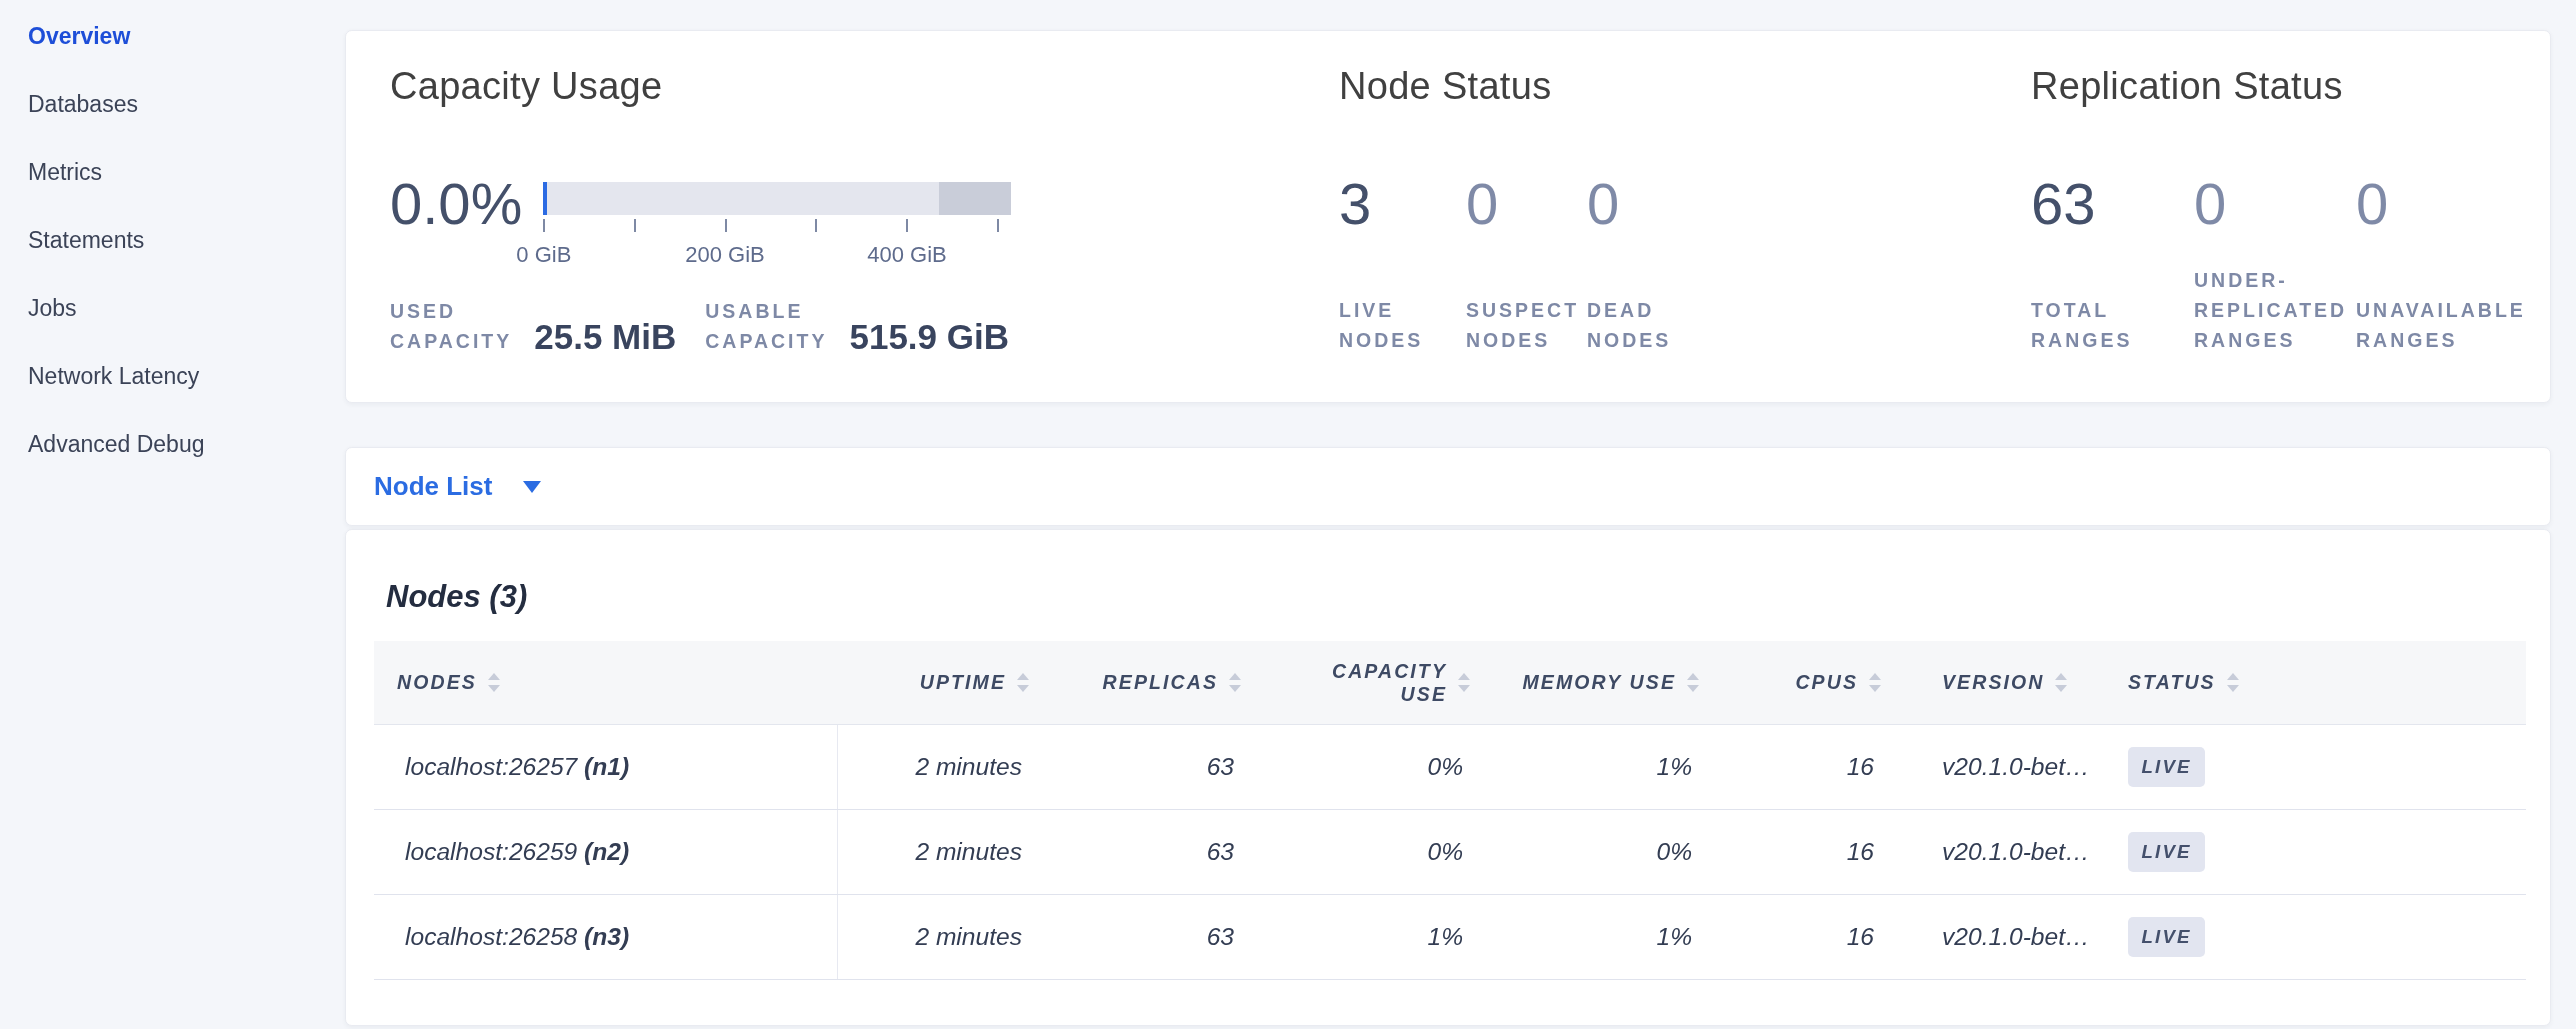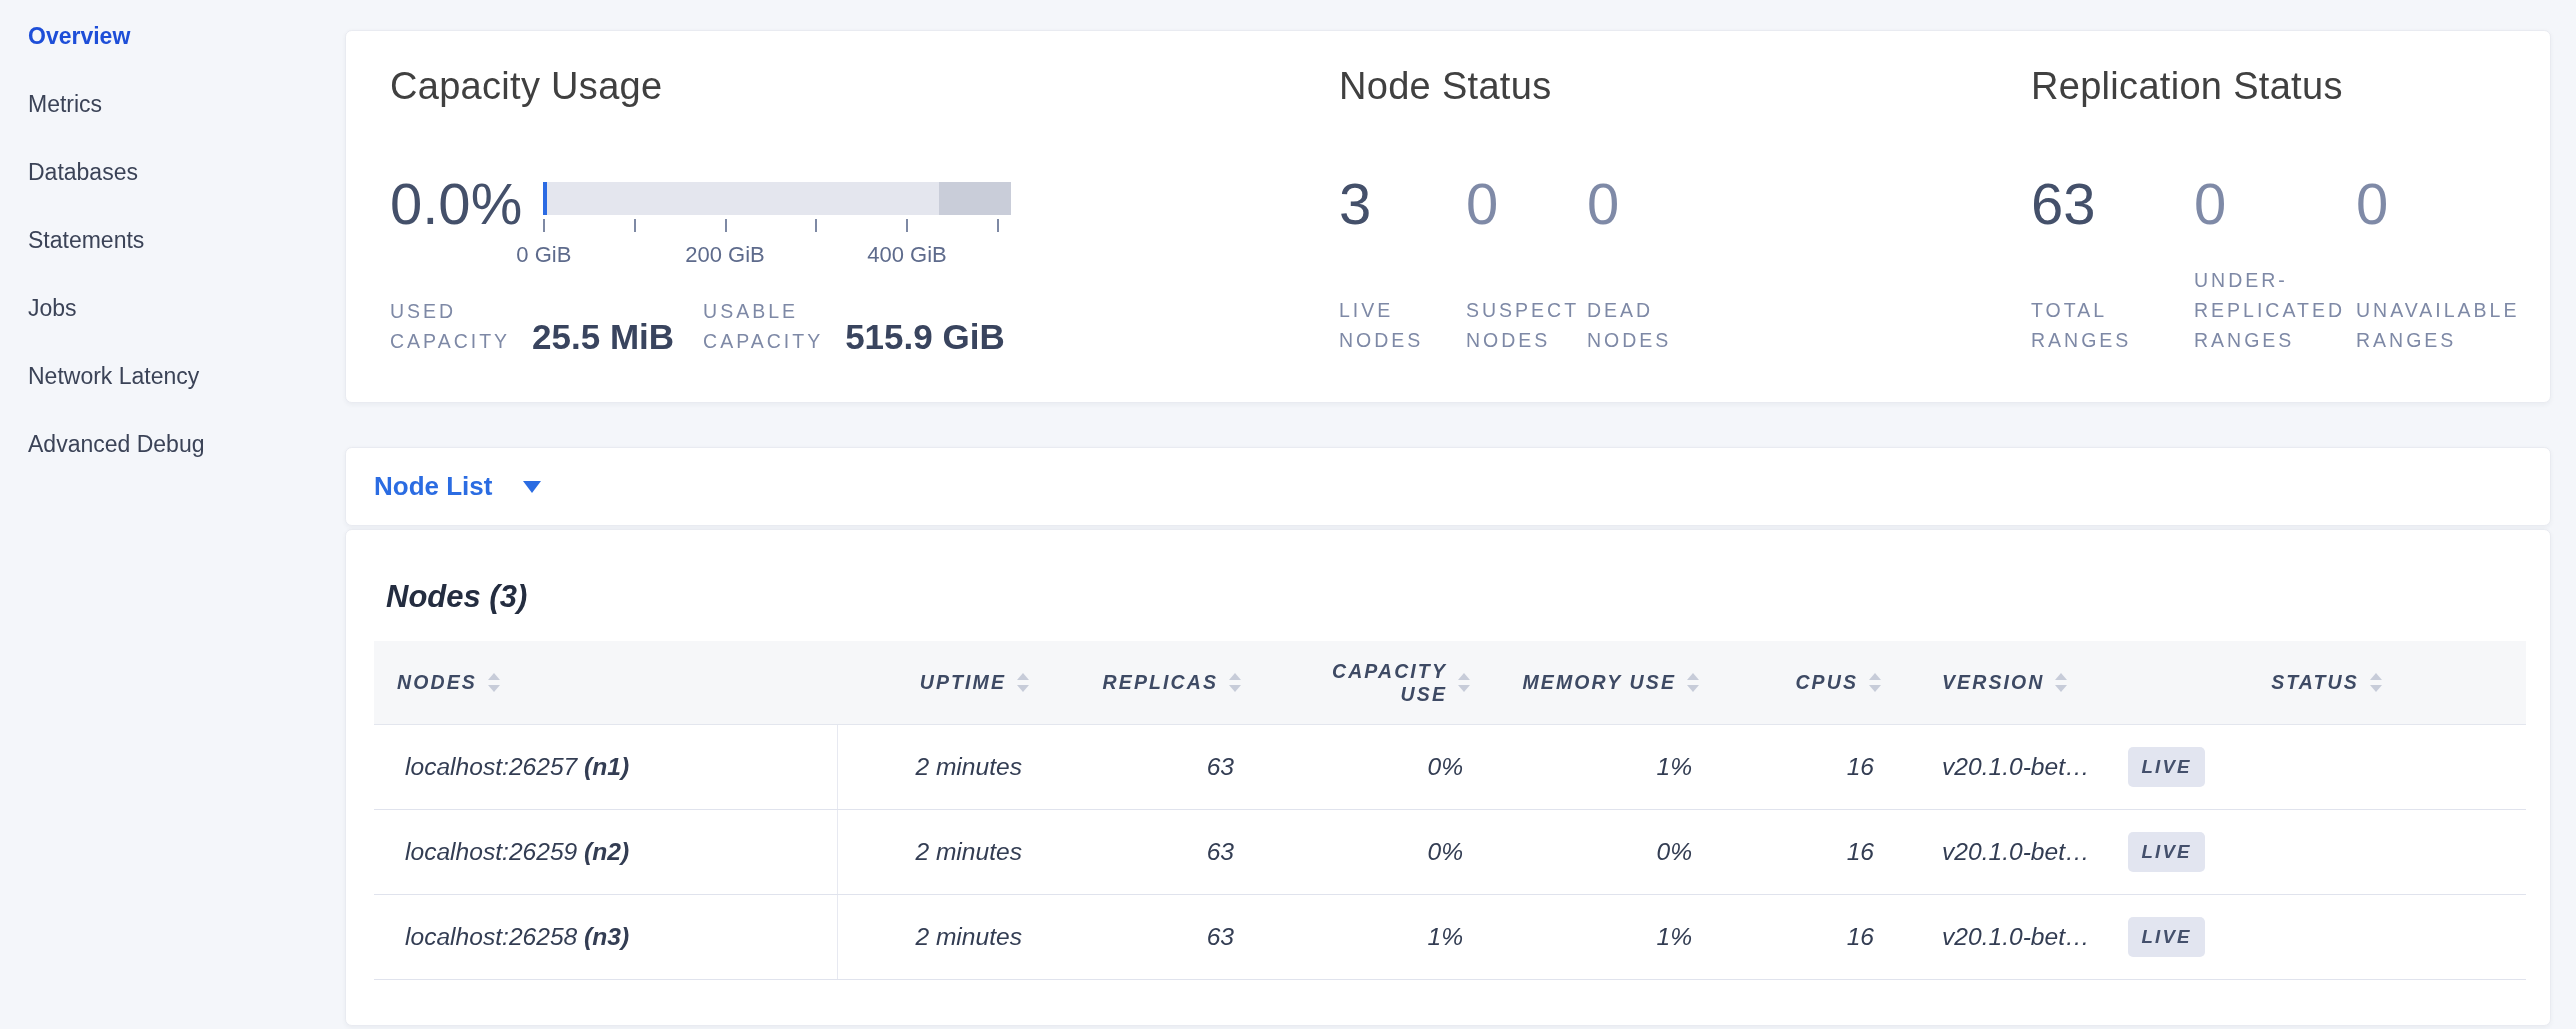--- a/index.html
+++ b/index.html
@@ -32,21 +32,21 @@
 
   
   .section-title {
     position:absolute; top:34px; font-size:38px; font-weight:400;
     color:#404040; letter-spacing:0.3px; white-space:nowrap;
   }
   .big-num { font-size:58px; line-height:58px; color:#44506a; }
   .big-num.muted { color:#7f8aa7; }
   .caps-label {
     font-size:19.5px; letter-spacing:3px; color:#7e89a6;
-    line-height:30px; white-space:pre-line; font-weight:400;
+    line-height:30px; white-space:pre-line; font-weight:700;
   }
 
   
   .cap-percent { position:absolute; left:44px; top:144px; }
   .cap-bar { position:absolute; left:197px; top:151px; width:468px; height:33px; background:#e4e6ee; }
   .cap-bar-used { position:absolute; left:0; top:0; width:4.2px; height:33px; background:#2c6be3; }
   .cap-bar-reserved { position:absolute; right:0; top:0; width:72px; height:33px; background:#c9cdd9; }
   .cap-axis { position:absolute; left:197px; top:188px; width:468px; height:68px; }
   .tick { position:absolute; top:0; width:1.7px; height:12.7px; background:#7e89a4; }
   .tick-label {
@@ -79,21 +79,21 @@
     align-items:center;
   }
   .thead { background:#f6f7f9; height:84px; border-bottom:1.7px solid #e3e6ee; }
   .th {
     display:flex; align-items:center; font-size:19.5px; font-weight:700;
     letter-spacing:2.1px; color:#3e4a64; white-space:pre-line; cursor:pointer;
   }
   .th.left  { justify-content:flex-start; padding-left:23px; }
   .th.right { justify-content:flex-end; padding-right:24px; text-align:right; }
   .th.pad-version { padding-left:37px; }
-  .th.pad-status  { padding-left:24px;justify-content:center; }
+  .th.pad-status  { padding-left:24px; }
   .sort { display:inline-flex; flex-direction:column; gap:4.2px; margin-left:11px; flex:none; }
   .sort i { width:0; height:0; border-left:6px solid transparent; border-right:6px solid transparent; }
   .sort .up { border-bottom:7.6px solid #c7ccd9; }
   .sort .dn { border-top:7.6px solid #c7ccd9; }
 
   .trow { height:85px; border-bottom:1.7px solid #e0e3ed; cursor:pointer; }
   .td { font-size:24.6px; color:#333d53; }
   .td.right { text-align:right; padding-right:31px; }
   .td.cell-nodes {
     align-self:stretch; display:flex; align-items:center;
@@ -106,22 +106,22 @@
     display:inline-block; background:#e2e5f0; color:#44506c;
     font-size:18.7px; font-weight:700; letter-spacing:2.1px;
     padding:9.3px 13.6px; border-radius:5.1px;
   }
 </style>
 </head>
 <body>
 
 <nav class="sidebar">
   <div class="nav-item active">Overview</div>
+  <div class="nav-item">Databases</div>
   <div class="nav-item">Metrics</div>
-  <div class="nav-item">Databases</div>
   <div class="nav-item">Statements</div>
   <div class="nav-item">Jobs</div>
   <div class="nav-item">Network Latency</div>
   <div class="nav-item">Advanced Debug</div>
 </nav>
 
 <section class="card card-summary">
 
   <h2 class="section-title" style="left:44px">Capacity Usage</h2>
   <div class="big-num cap-percent">0.0%</div>

